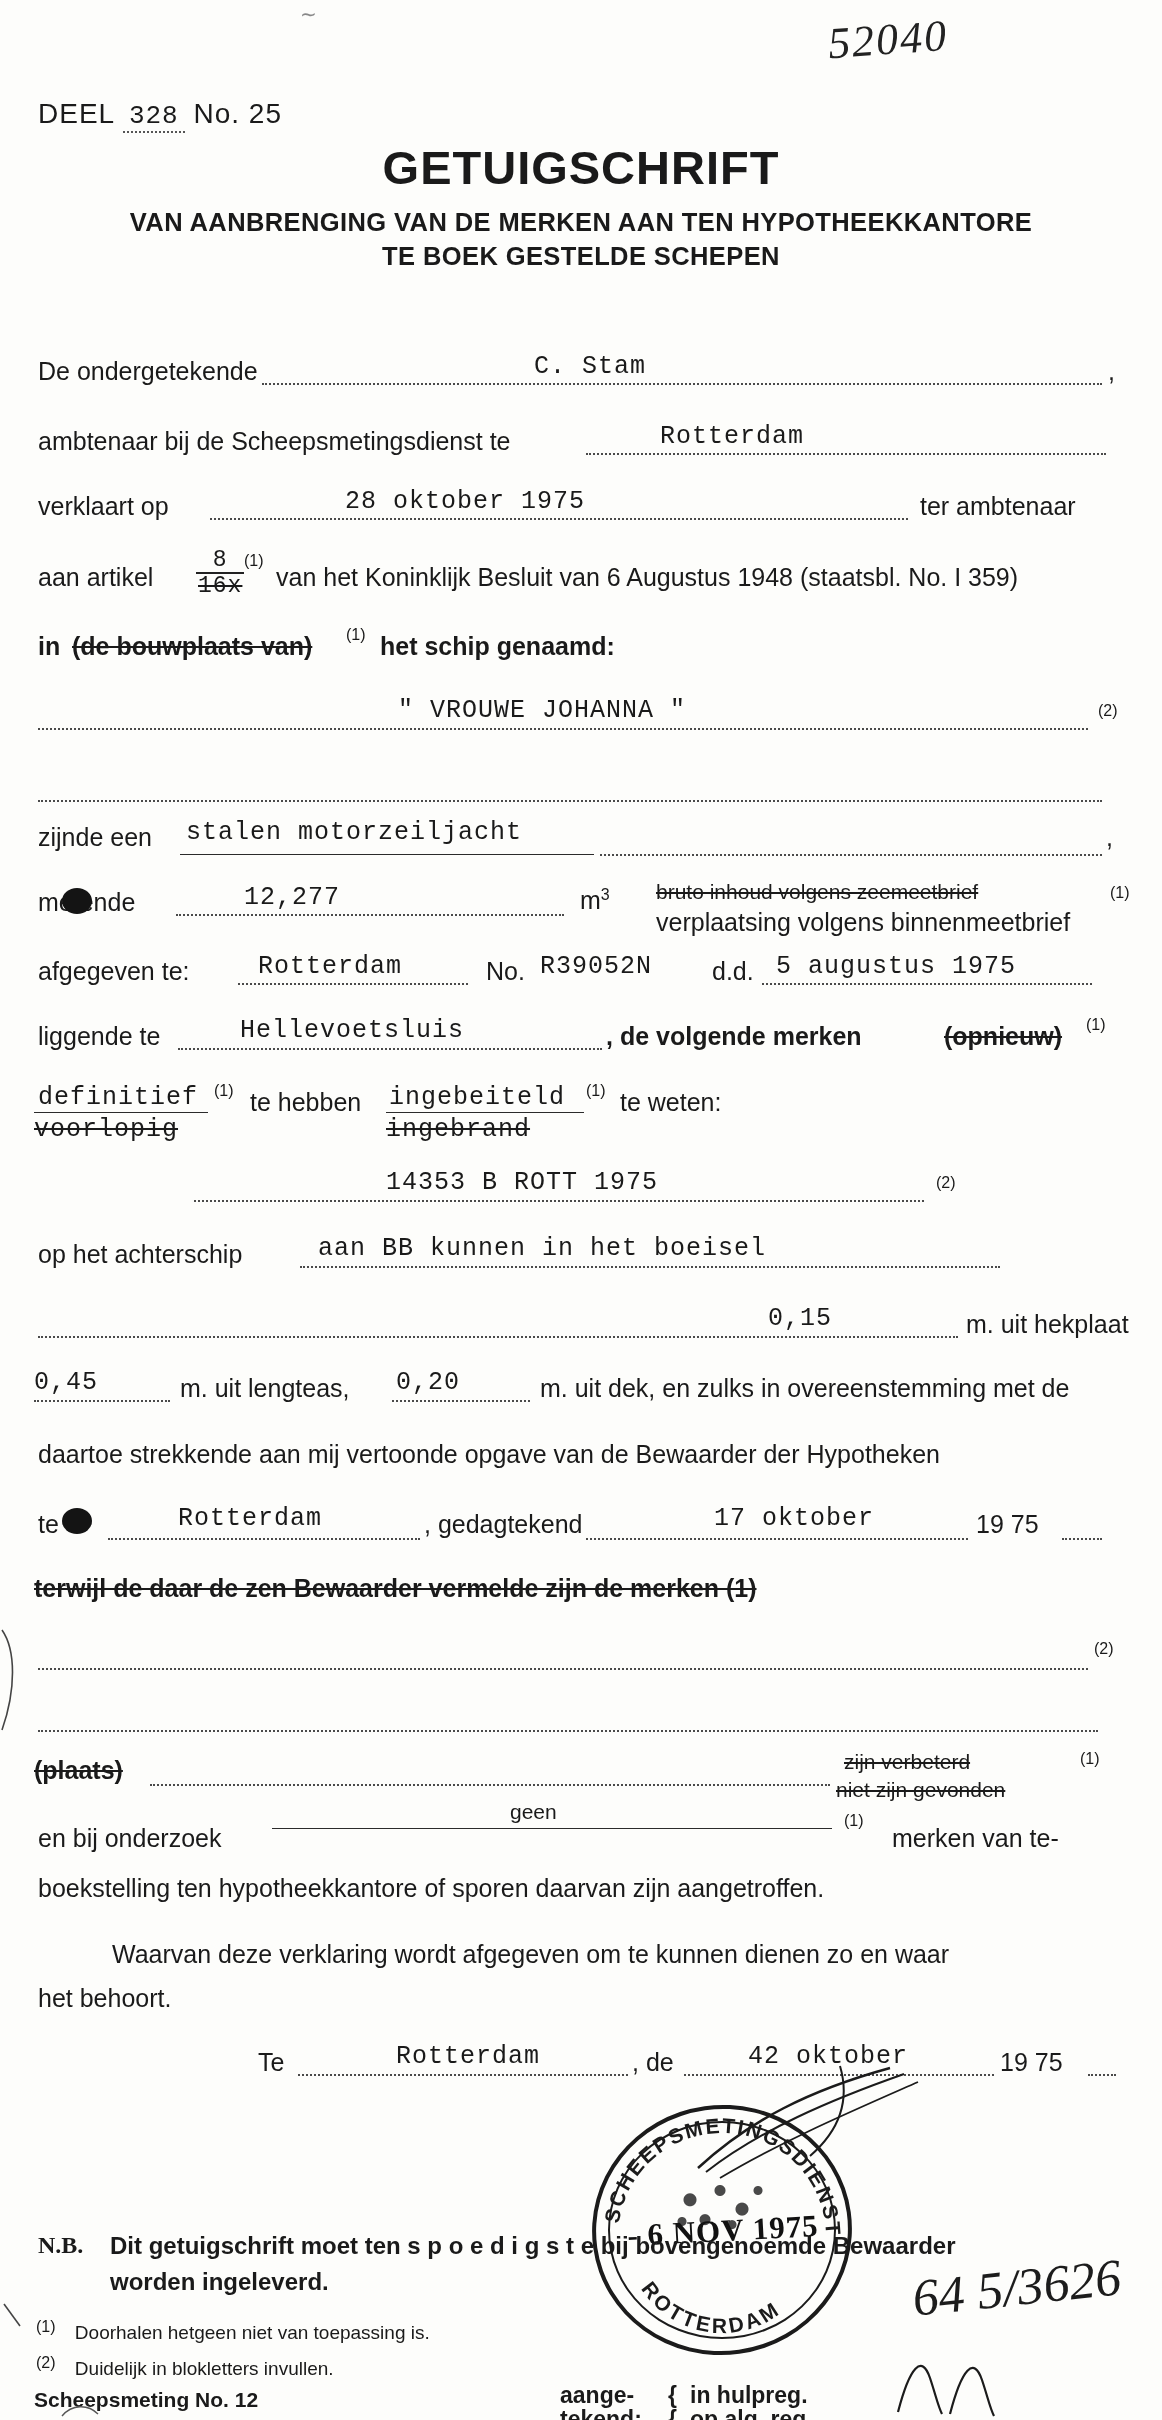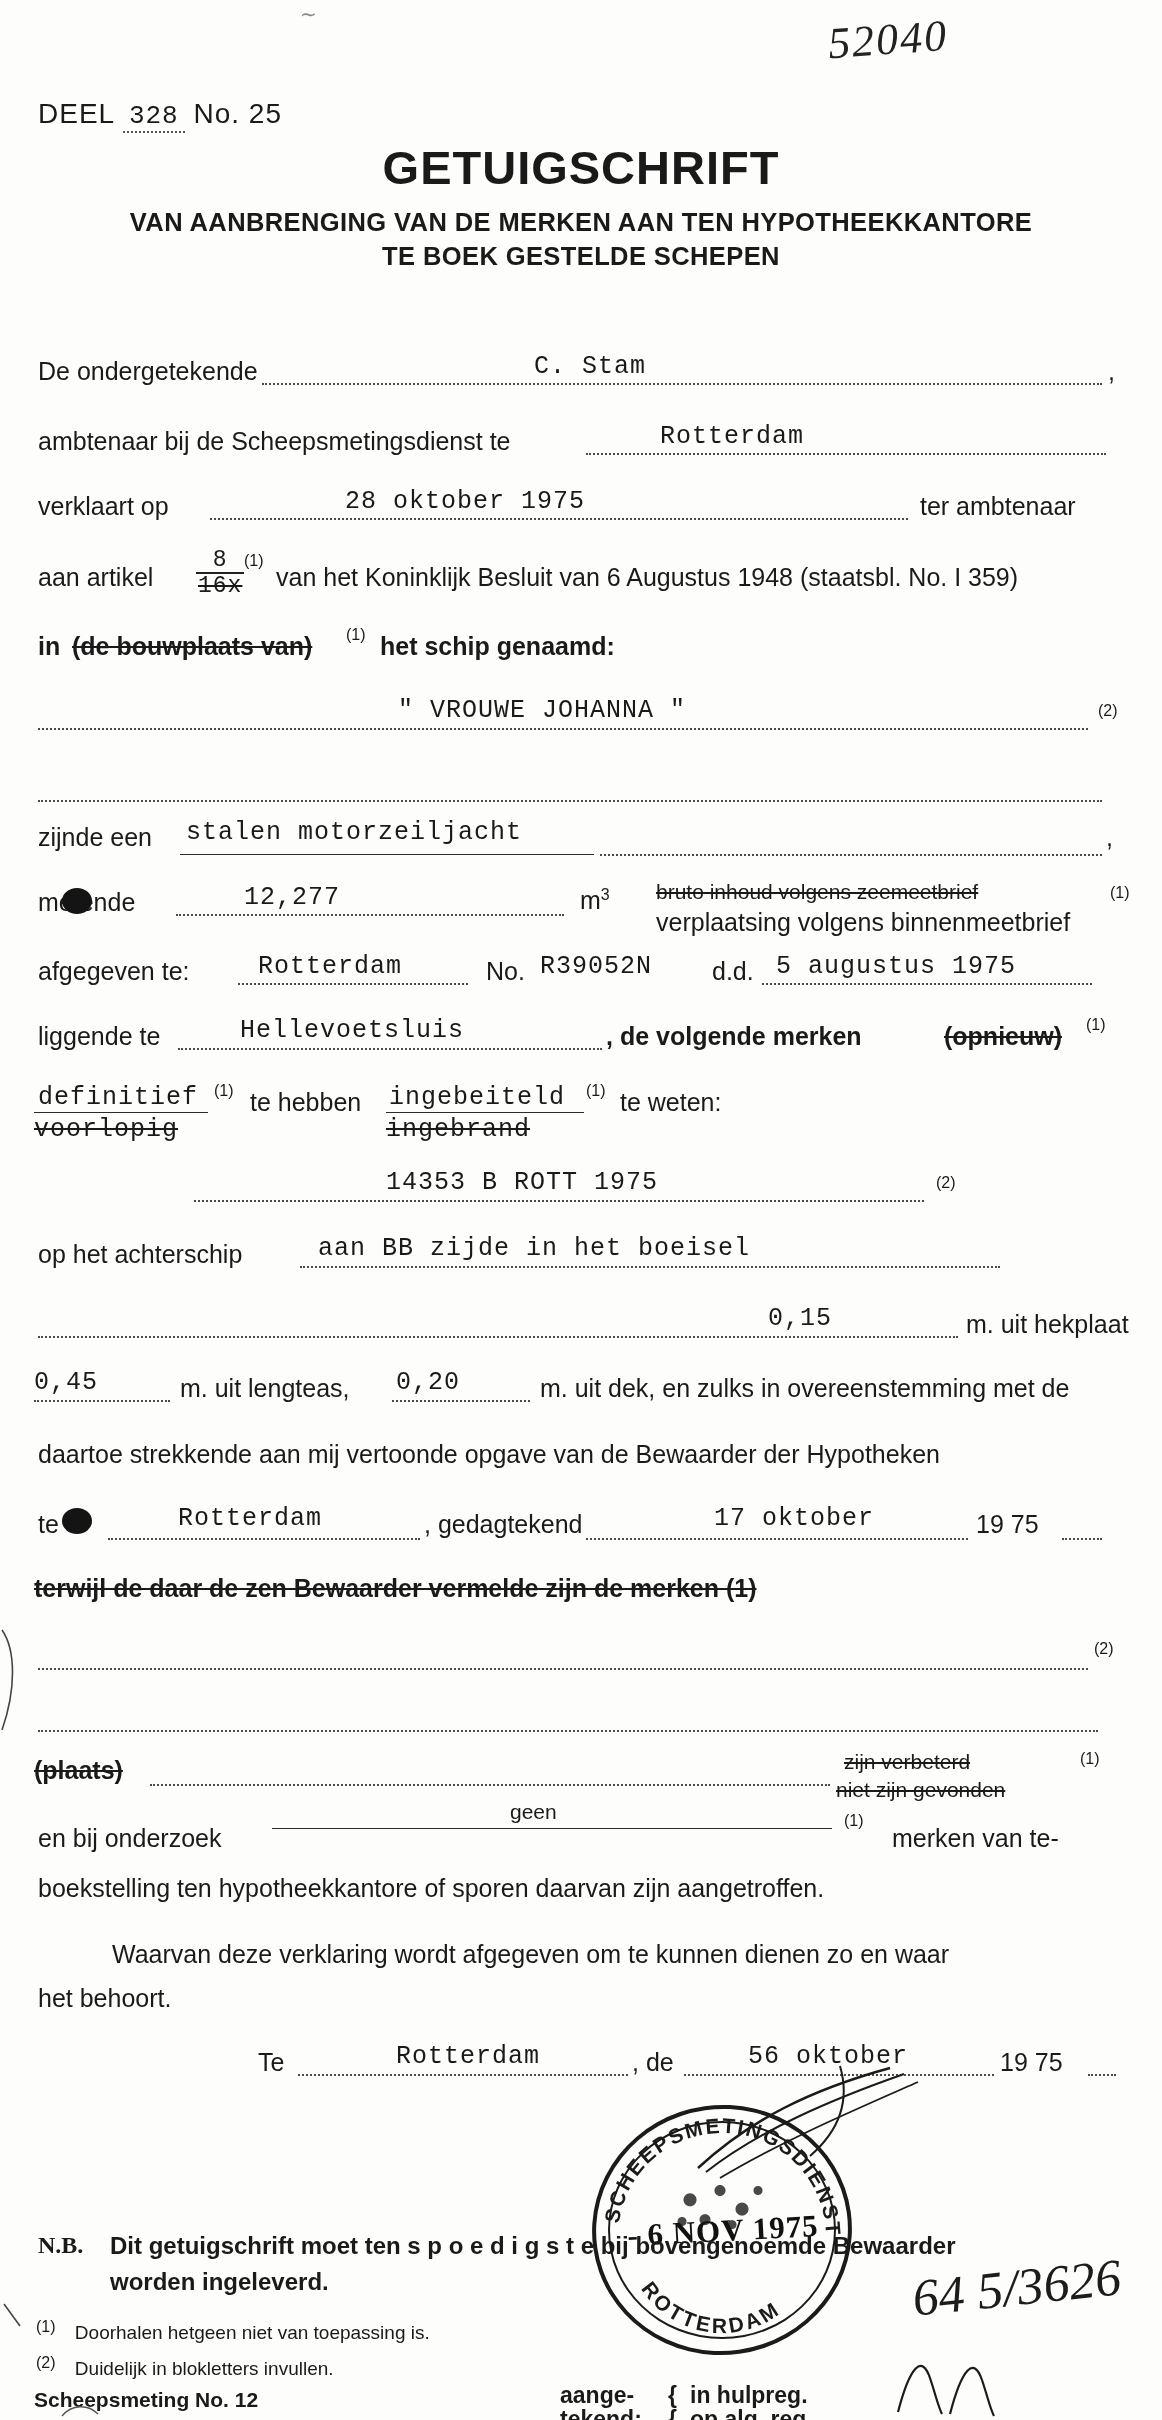--- a/index.html
+++ b/index.html
@@ -273,21 +273,21 @@
   <div class="t mono strike" style="top:1115px; left:386px; font-size:25px;">ingebrand</div>
   <div class="t sup" style="top:1082px; left:586px;">(1)</div>
   <div class="t body-txt" style="top:1088px; left:620px;">te weten:</div>
 
   <div class="dotline" style="top:1200px; left:194px; width:730px;"></div>
   <div class="t mono" style="top:1168px; left:386px; font-size:25px;">14353 B ROTT 1975</div>
   <div class="t sup" style="top:1174px; left:936px;">(2)</div>
 
   <div class="t body-txt" style="top:1240px; left:38px;">op het achterschip</div>
   <div class="dotline" style="top:1266px; left:300px; width:700px;"></div>
-  <div class="t mono" style="top:1234px; left:318px; font-size:25px;">aan BB zijde in het boeisel</div>
+  <div class="t mono" style="top:1234px; left:318px; font-size:25px;">aan BB kunnen in het boeisel</div>
 
   <div class="dotline" style="top:1336px; left:38px; width:920px;"></div>
   <div class="t mono" style="top:1304px; left:768px; font-size:25px;">0,15</div>
   <div class="t body-txt" style="top:1310px; left:966px;">m. uit hekplaat</div>
 
   <div class="t mono" style="top:1368px; left:34px; font-size:25px;">0,45</div>
   <div class="dotline" style="top:1400px; left:34px; width:136px;"></div>
   <div class="t body-txt" style="top:1374px; left:180px;">m. uit lengteas,</div>
   <div class="t mono" style="top:1368px; left:396px; font-size:25px;">0,20</div>
   <div class="dotline" style="top:1400px; left:392px; width:138px;"></div>
@@ -326,21 +326,21 @@
   <div class="t body-txt" style="top:1874px; left:38px;">boekstelling ten hypotheekkantore of sporen daarvan zijn aangetroffen.</div>
 
   <div class="t body-txt" style="top:1940px; left:112px;">Waarvan deze verklaring wordt afgegeven om te kunnen dienen zo en waar</div>
   <div class="t body-txt" style="top:1984px; left:38px;">het behoort.</div>
 
   <div class="t body-txt" style="top:2048px; left:258px;">Te</div>
   <div class="dotline" style="top:2074px; left:298px; width:330px;"></div>
   <div class="t mono" style="top:2042px; left:396px; font-size:25px;">Rotterdam</div>
   <div class="t body-txt" style="top:2048px; left:632px;">, de</div>
   <div class="dotline" style="top:2074px; left:684px; width:310px;"></div>
-  <div class="t mono" style="top:2042px; left:748px; font-size:25px;">56 oktober</div>
+  <div class="t mono" style="top:2042px; left:748px; font-size:25px;">42 oktober</div>
   <div class="t body-txt" style="top:2048px; left:1000px;">19 75</div>
   <div class="dotline" style="top:2074px; left:1088px; width:28px;"></div>
 
   <svg class="signature" viewBox="0 0 330 120">
     <path d="M8 108 C 60 60, 120 30, 200 8" stroke="#1b1b1b" stroke-width="2.5" fill="none"></path>
     <path d="M16 112 C 70 70, 140 40, 214 14" stroke="#1b1b1b" stroke-width="2" fill="none"></path>
     <path d="M30 118 C 90 82, 160 52, 228 22" stroke="#1b1b1b" stroke-width="1.8" fill="none"></path>
     <path d="M150 6 C 160 40, 150 70, 120 96" stroke="#1b1b1b" stroke-width="2" fill="none"></path>
   </svg>
 

